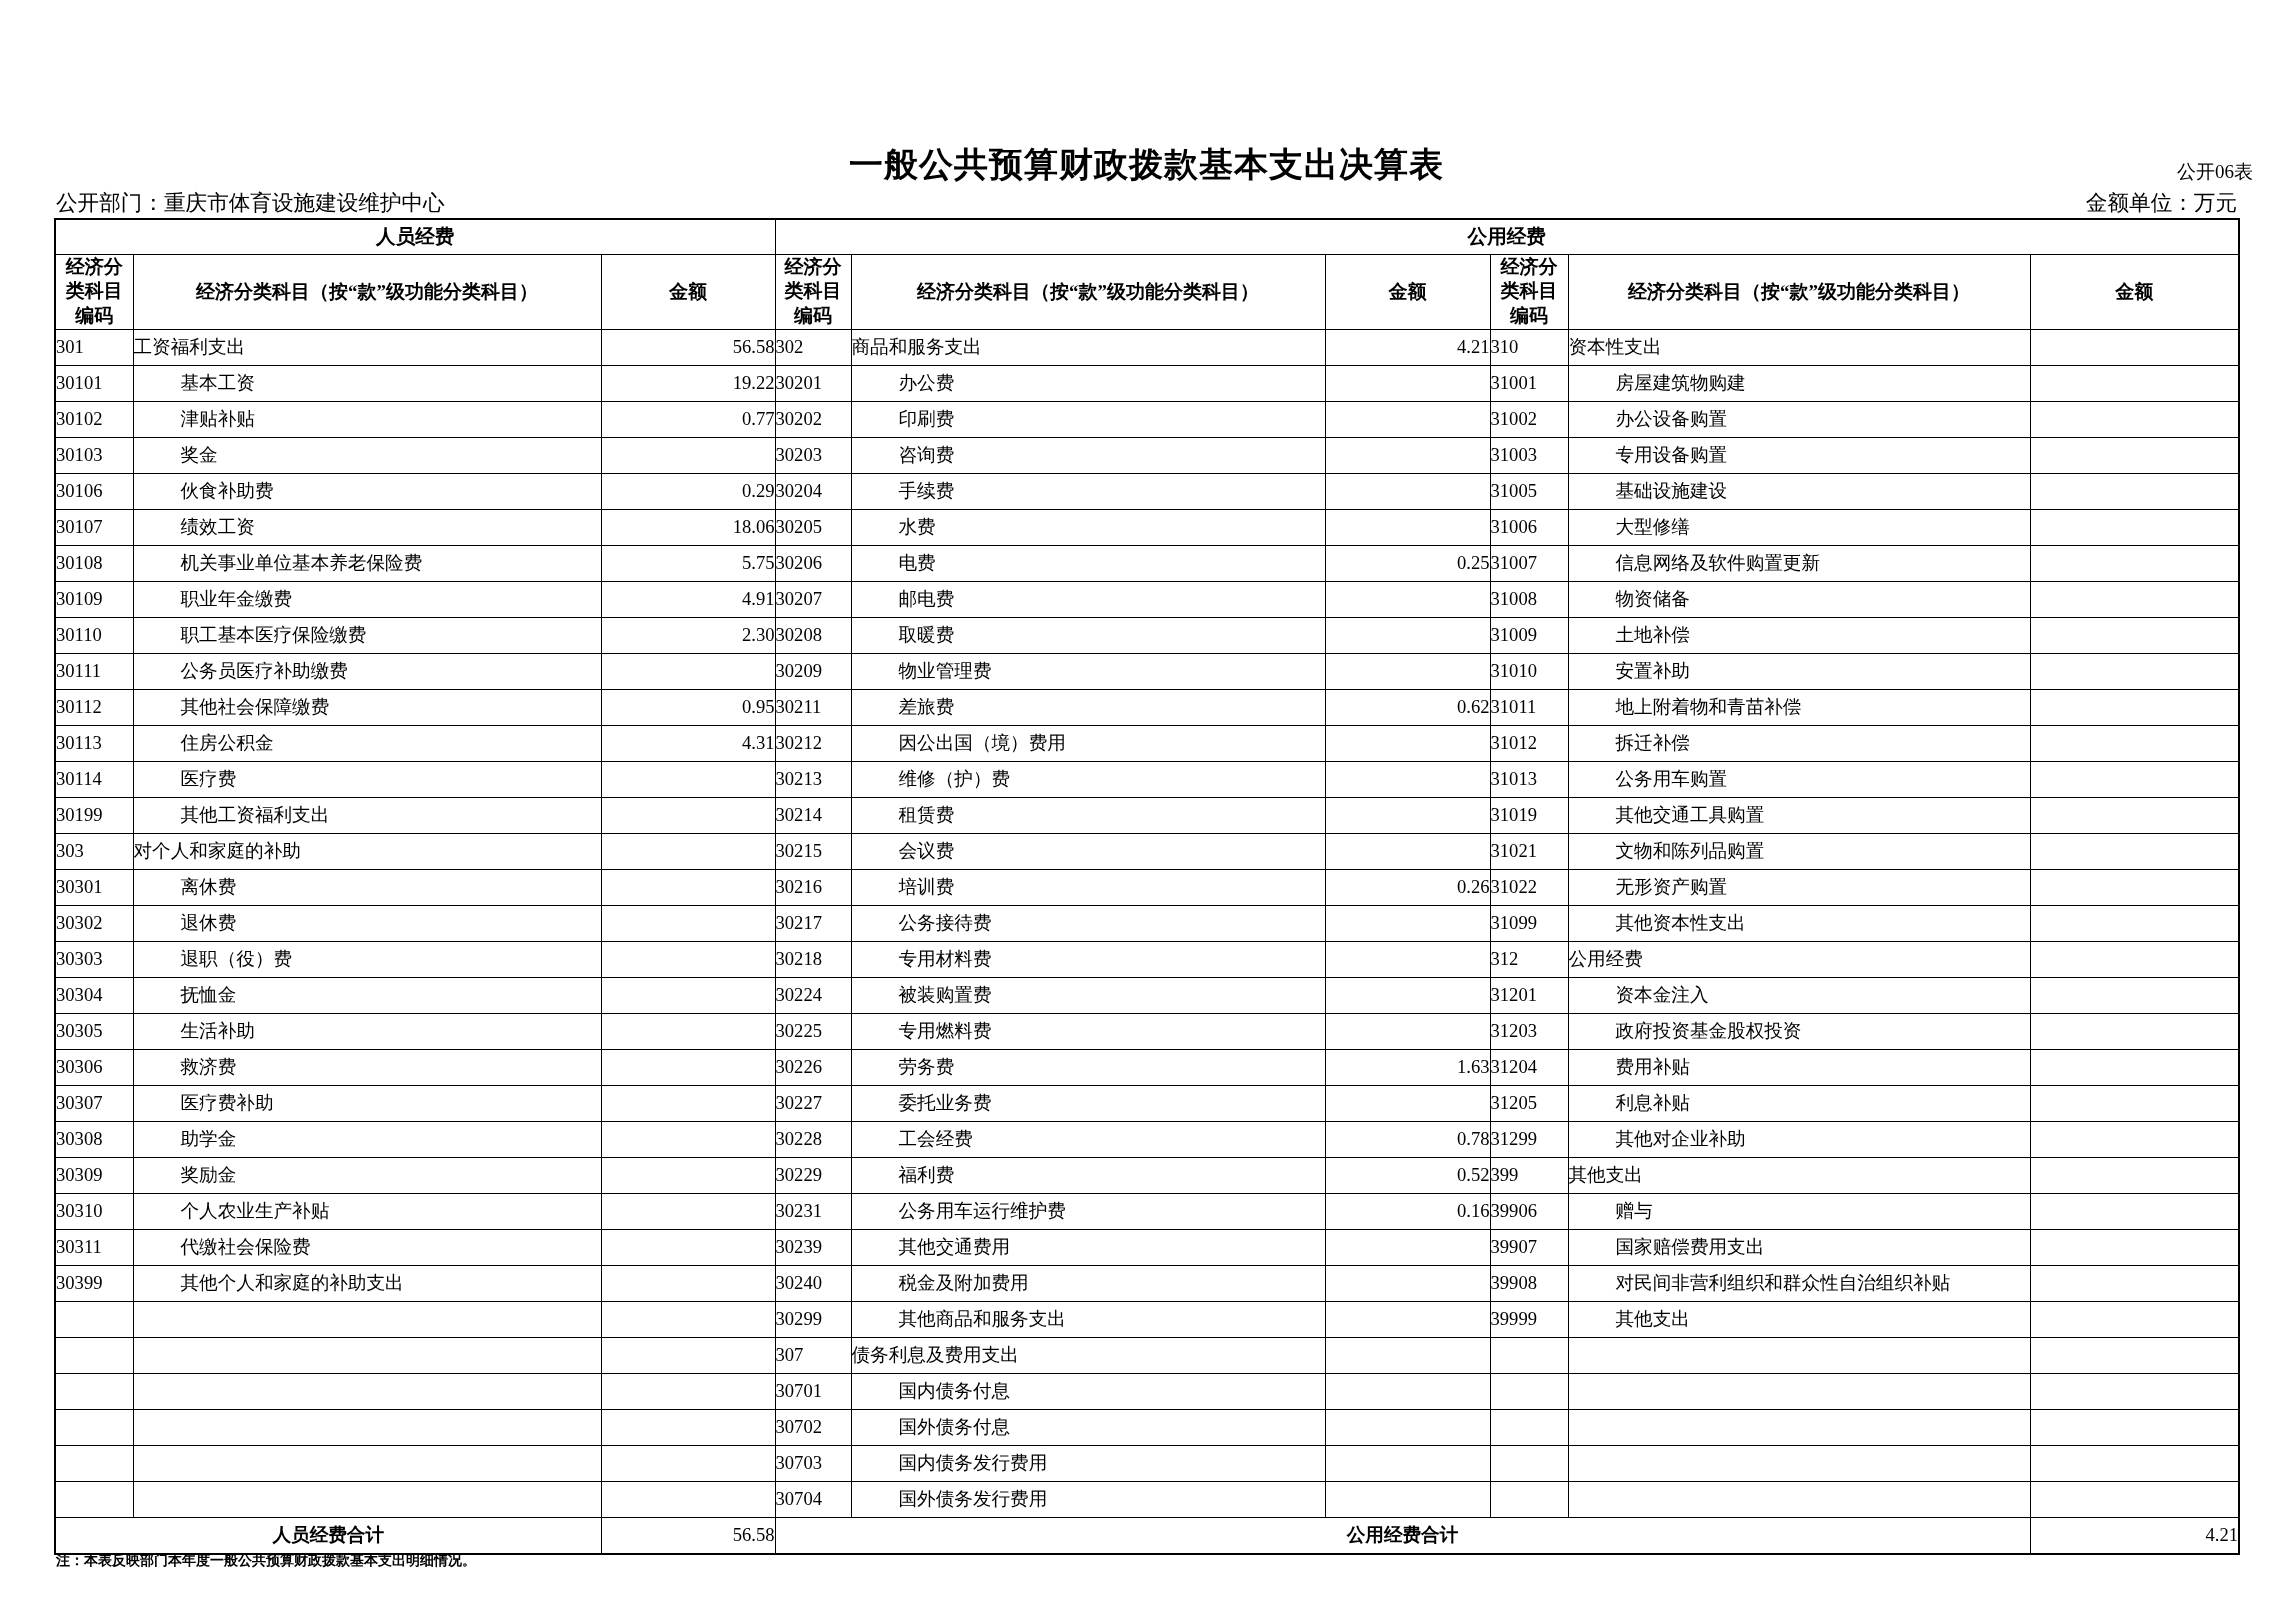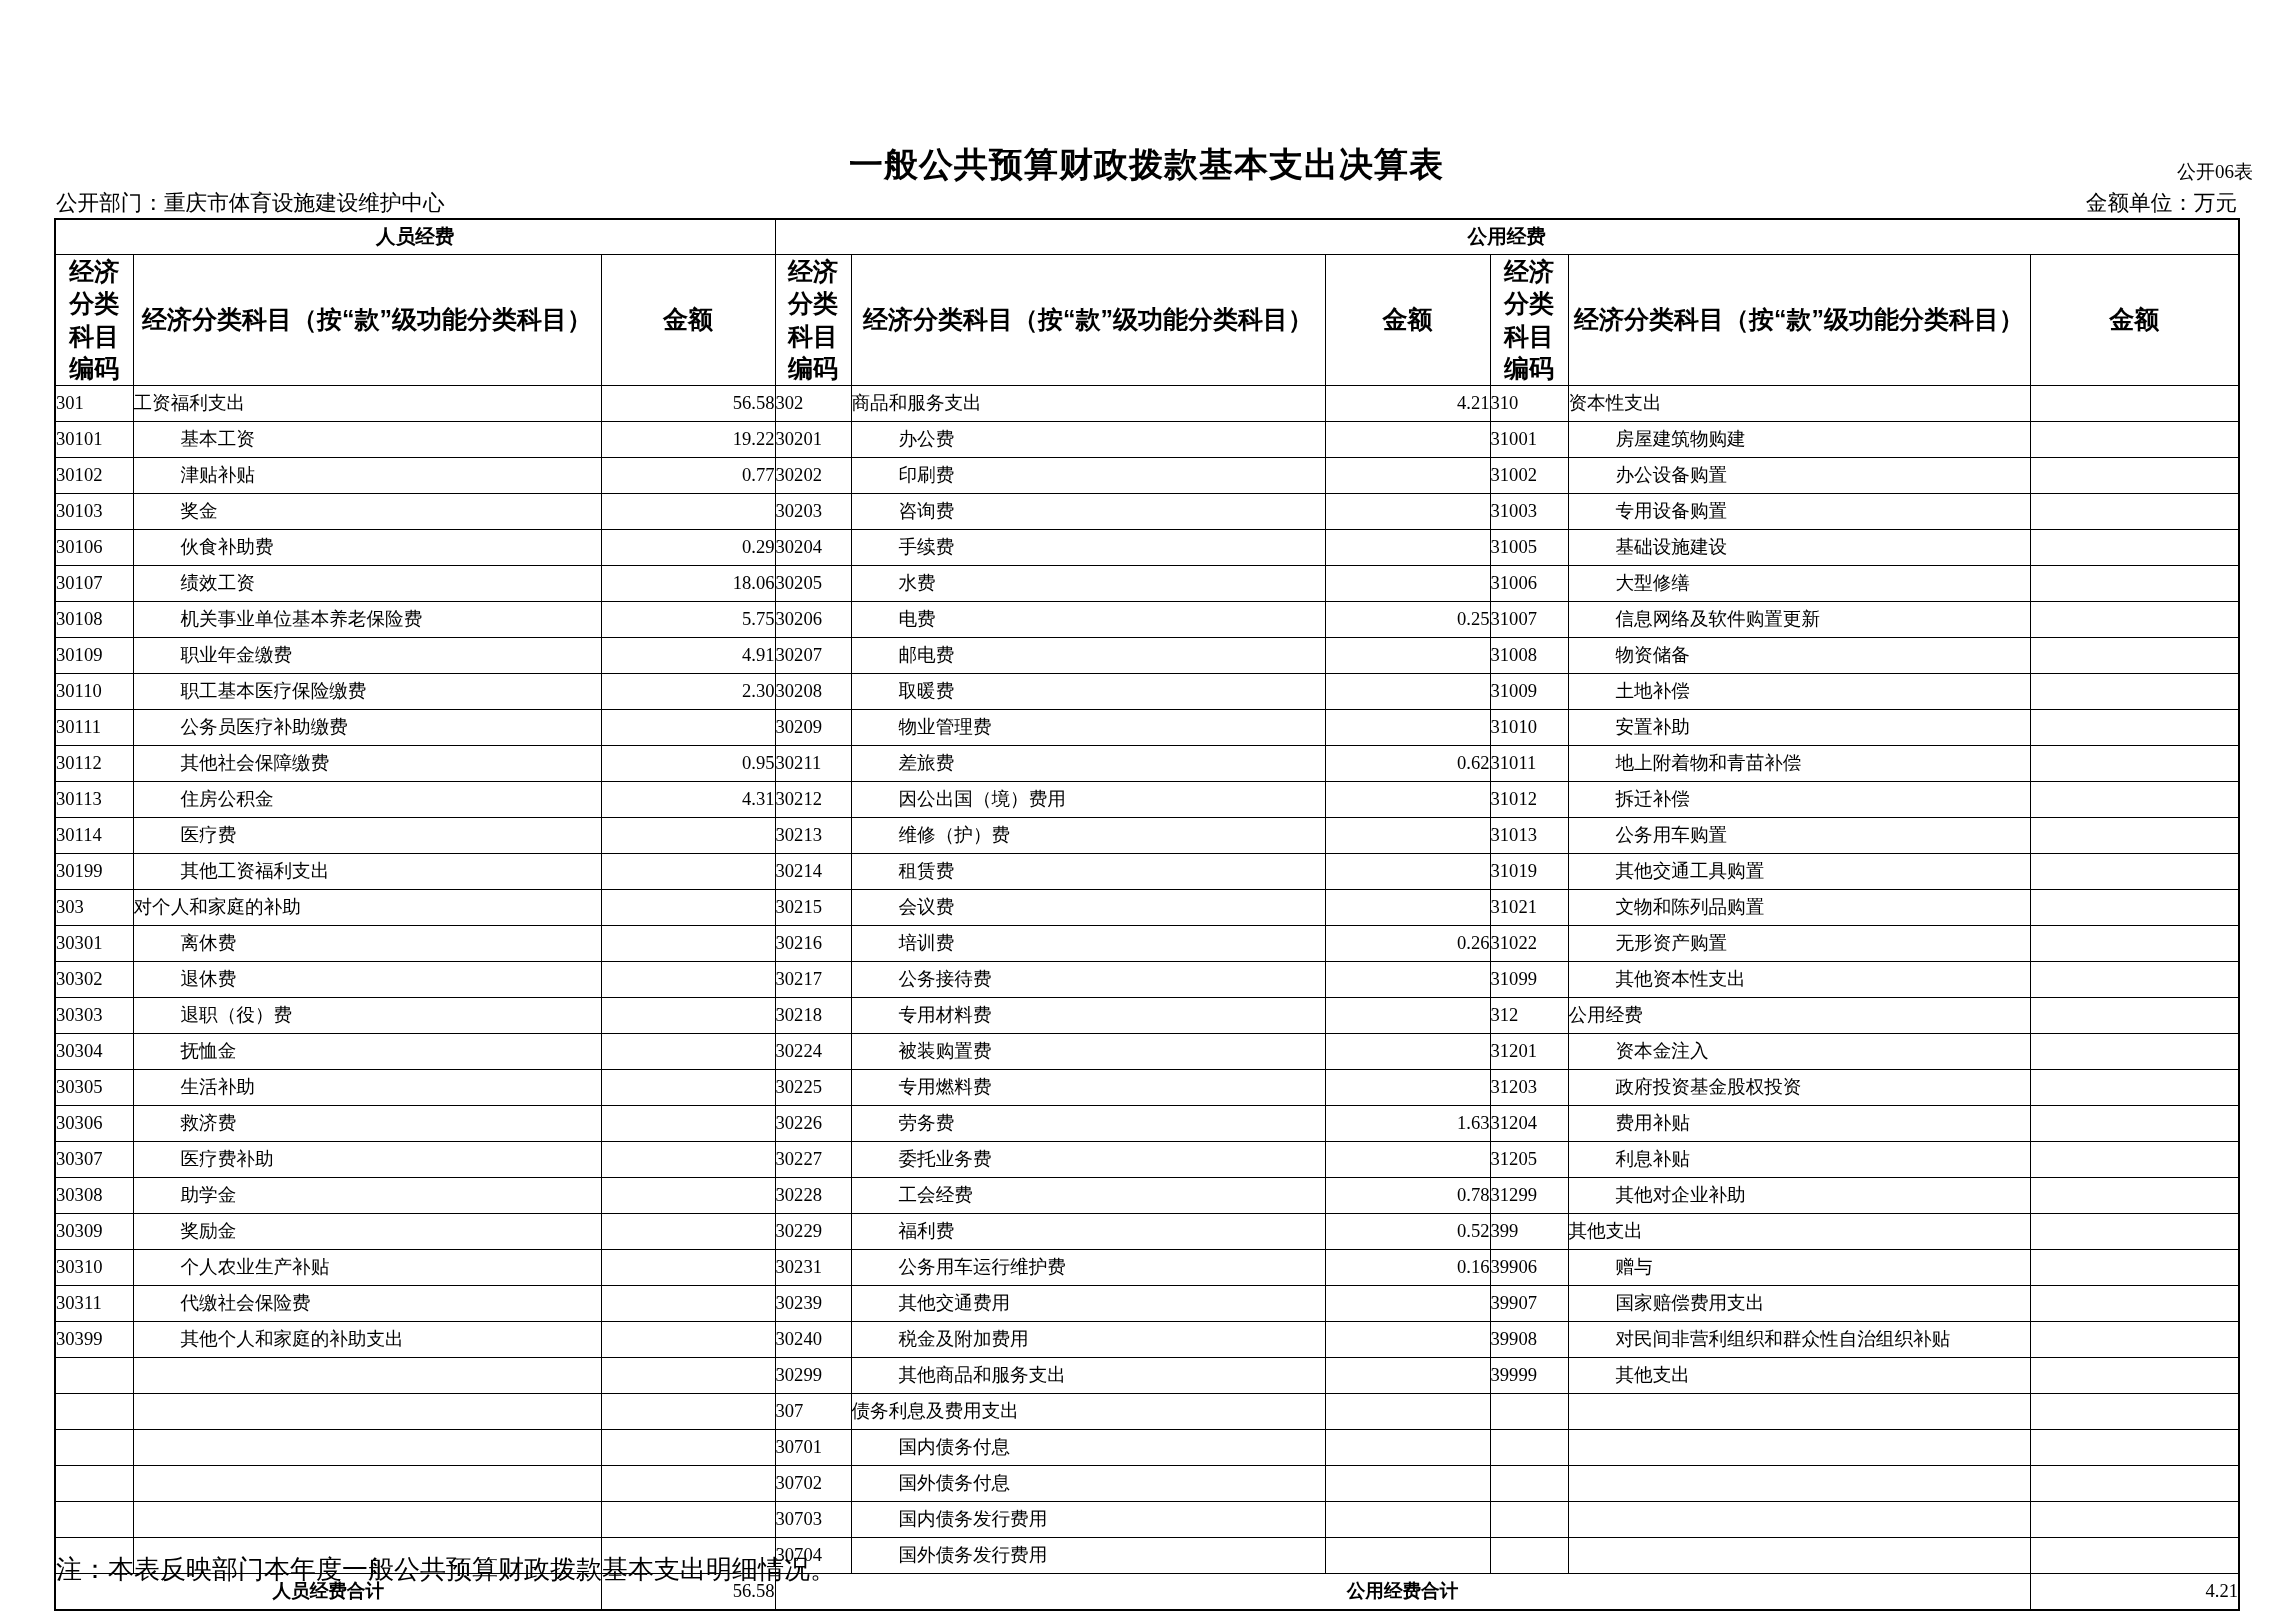--- a/index.html
+++ b/index.html
@@ -26,37 +26,37 @@
   }
   table.budget th,table.budget td{
     border:1.8px solid #000;padding:0;box-sizing:border-box;
     font-size:18.6px;overflow:hidden;white-space:nowrap;
   }
   tr.group-header-row th{
     height:35px;font-family:"Liberation Sans","DejaVu Sans",sans-serif;
     font-weight:bold;font-size:19.6px;text-align:center;
   }
   tr.col-header-row th{
-    height:74px;font-family:Liberation Sans, sans-serif;
-    font-weight:bold;font-size:25px;text-align:center;vertical-align:middle;
+    height:74px;font-family:Liberation Serif, serif;
+    font-weight:bold;font-size:19px;text-align:center;vertical-align:middle;
     white-space:normal;
   }
   .code-head{display:inline-block;width:61px;line-height:1.3;}
   tr.body-row td{height:36px;}
   td.code-cell{text-align:left;padding-left:3.9px;}
   td.subject-cell{text-align:left;padding-left:9.8px;}
   td.subject-cell.sub{padding-left:47px;}
   td.amount-cell{text-align:right;padding-right:7.8px;}
   tr.totals-row td{height:37px;}
   td.total-label{
     text-align:center;font-family:Liberation Serif, serif;
     font-weight:bold;font-size:19.6px;
   }
   .note{
-    position:absolute;top:1552px;left:56px;font-size:26px;
+    position:absolute;top:1552px;left:56px;font-size:14px;font-weight:bold;
   }
 </style>
 </head>
 <body>
 
 <div class="page-title">一般公共预算财政拨款基本支出决算表</div>
 <div class="table-no">公开06表</div>
 <div class="meta-row">
   <span>公开部门：重庆市体育设施建设维护中心</span>
   <span>金额单位：万元</span>

